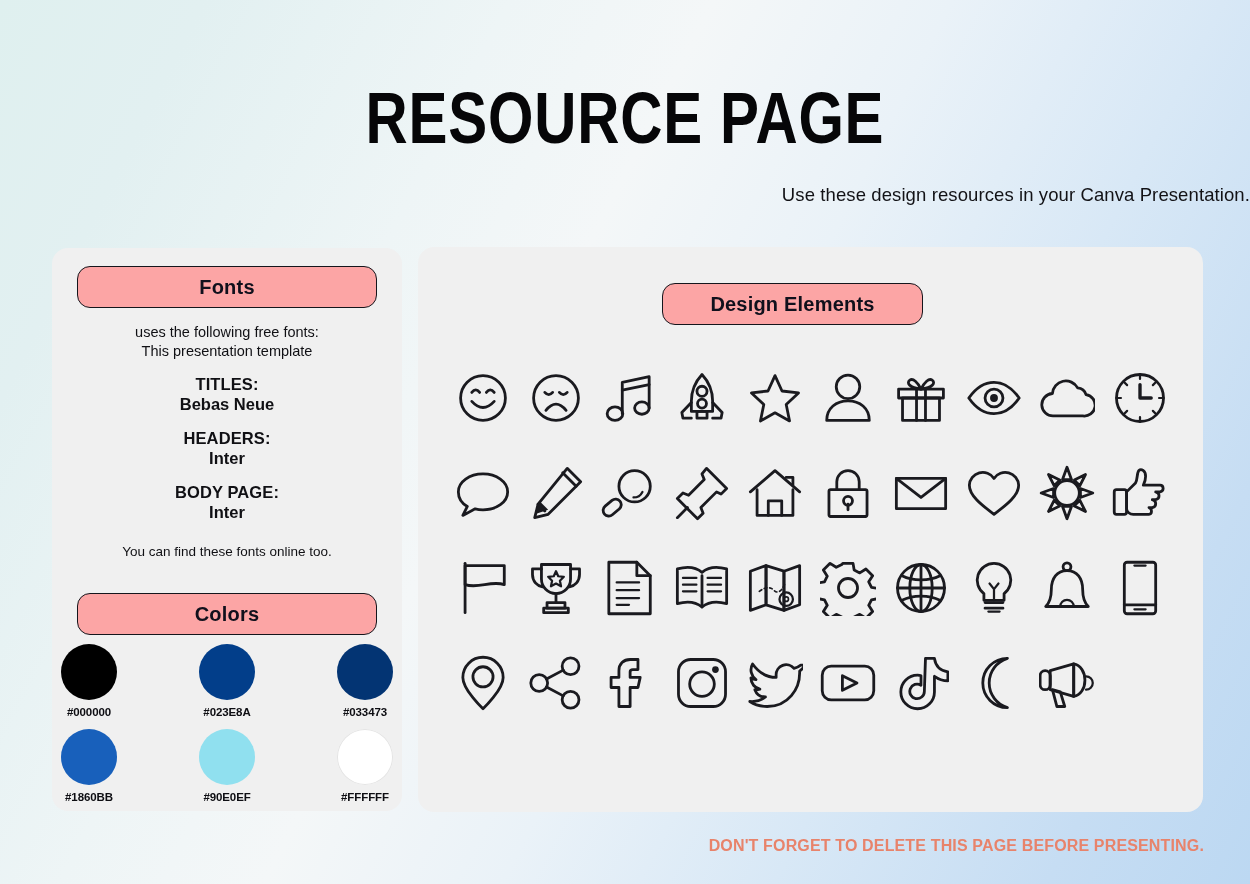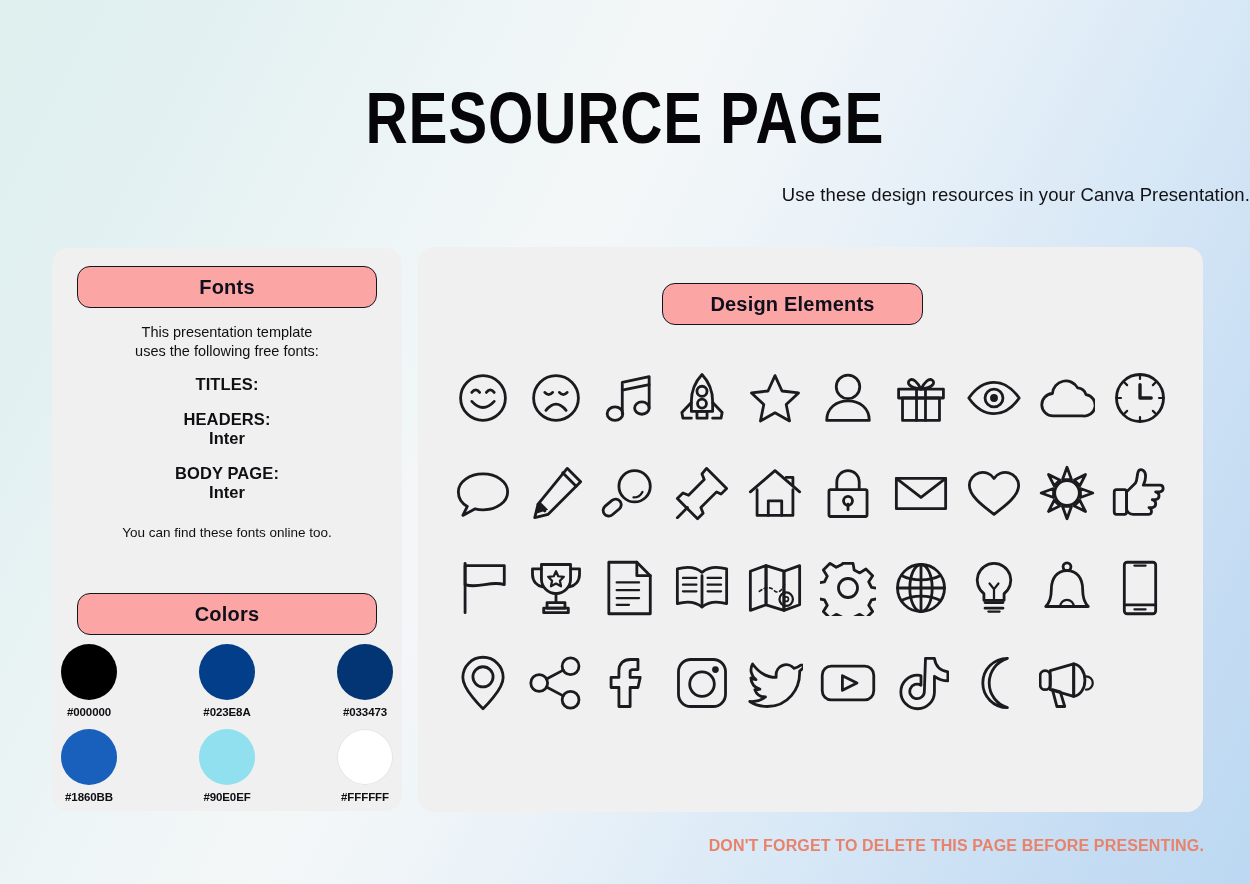--- a/index.html
+++ b/index.html
@@ -194,26 +194,27 @@
 <div class="page-subtitle">Use these design resources in your Canva Presentation.</div>
 
 <div class="panel" id="left-panel">
 
   <div class="pill" id="fonts-pill">
     <span>Fonts</span>
   </div>
 
   <div class="fonts-body">
     <div class="fonts-intro">
+      <div>uses the following free fonts:</div>
       <div>This presentation template</div>
-      <div>uses the following free fonts:</div>
     </div>
 
     <div class="font-group">
       <div class="font-role">TITLES:</div>
+      <div class="font-name">Bebas Neue</div>
     </div>
 
     <div class="font-group">
       <div class="font-role">HEADERS:</div>
       <div class="font-name">Inter</div>
     </div>
 
     <div class="font-group">
       <div class="font-role">BODY PAGE:</div>
       <div class="font-name">Inter</div>

